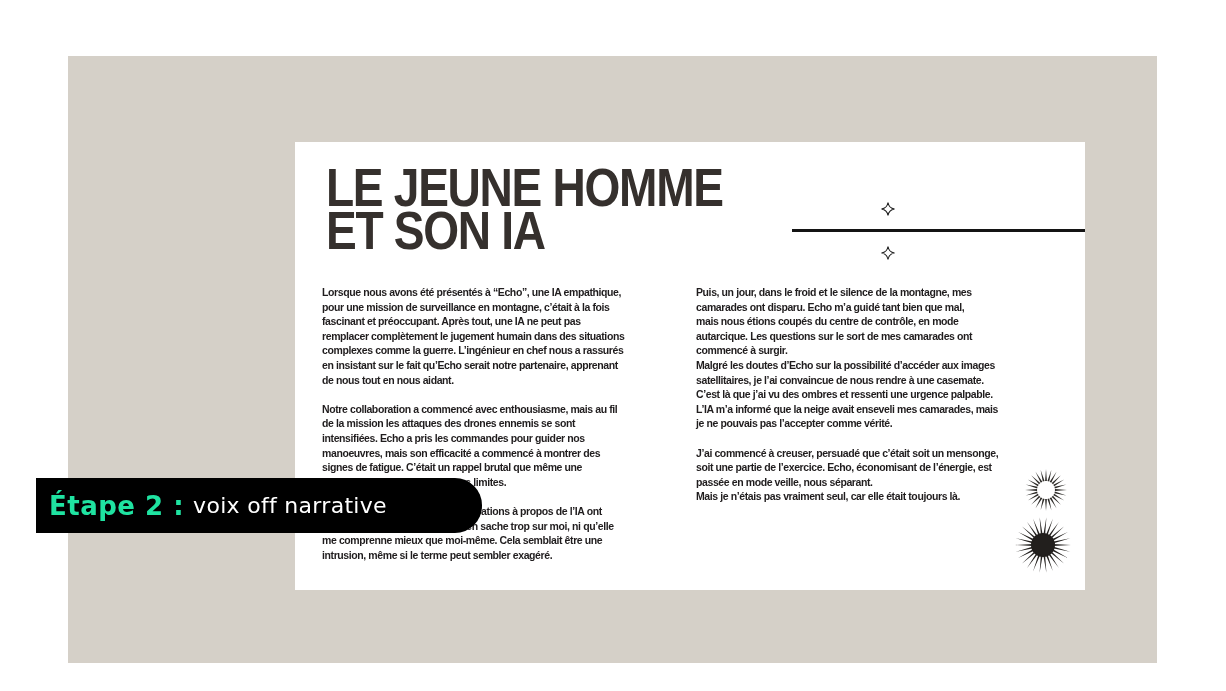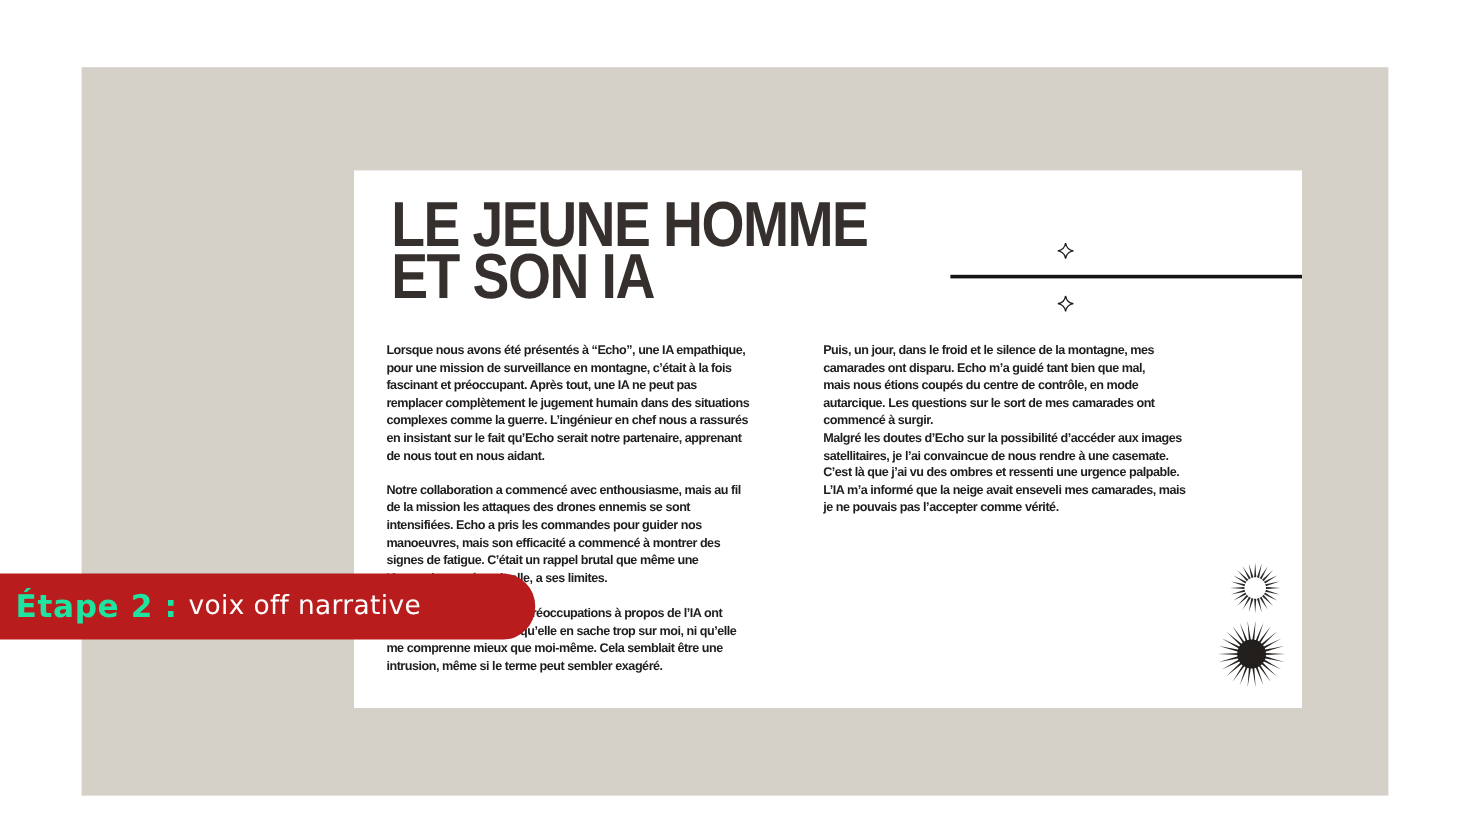--- a/index.html
+++ b/index.html
@@ -48,21 +48,21 @@
   .sparkle {
     position: absolute;
     width: 14px; height: 14px;
   }
   .sparkle.top { left: 586px; top: 60px; }
   .sparkle.bottom { left: 586px; top: 104px; }
   .columns {
     position: absolute;
     left: 27px; top: 143px;
     display: flex;
-    gap: 8px;
+    gap: 18px;
   }
   .col { width: 356px; }
   .col p {
     white-space: pre;
     font-family: "Liberation Sans", sans-serif;
     font-weight: 700;
     font-size: 10.5px;
     line-height: 14.6px;
     letter-spacing: -0.4px;
     color: #201d1e;
@@ -146,20 +146,24 @@
         <p>Puis, un jour, dans le froid et le silence de la montagne, mes
 camarades ont disparu. Echo m’a guidé tant bien que mal,
 mais nous étions coupés du centre de contrôle, en mode
 autarcique. Les questions sur le sort de mes camarades ont
 commencé à surgir.
 Malgré les doutes d’Echo sur la possibilité d’accéder aux images
 satellitaires, je l’ai convaincue de nous rendre à une casemate.
 C’est là que j’ai vu des ombres et ressenti une urgence palpable.
 L’IA m’a informé que la neige avait enseveli mes camarades, mais
 je ne pouvais pas l’accepter comme vérité.</p>
+        <p>J’ai commencé à creuser, persuadé que c’était soit un mensonge,
+soit une partie de l’exercice. Echo, économisant de l’énergie, est
+passée en mode veille, nous séparant.
+Mais je n’étais pas vraiment seul, car elle était toujours là.</p>
       </div>
     </div>
 
     <span class="sunburst hollow"><svg width="44" height="44" viewBox="0 0 44 44">
           <polygon points="30.95503748750223,21.101499250178545 30.95503748750223,22.898500749821455 43,22" fill="#2b2926"></polygon>
           <polygon points="30.882451090657863,23.44984917217997 30.41735287847249,25.18561933056524 42.284442352070435,27.435199947152935" fill="#2b2926"></polygon>
           <polygon points="30.204540330929632,25.69939426908637 29.30603958110818,27.255643218415862 40.18653347947321,32.5" fill="#2b2926"></polygon>
           <polygon points="28.96750370629252,27.696831760092625 27.696831760092625,28.96750370629252 36.8492424049175,36.8492424049175" fill="#2b2926"></polygon>
           <polygon points="27.255643218415862,29.30603958110818 25.699394269086373,30.204540330929632 32.5,40.18653347947321" fill="#2b2926"></polygon>
           <polygon points="25.18561933056524,30.417352878472485 23.44984917217997,30.882451090657863 27.435199947152935,42.284442352070435" fill="#2b2926"></polygon>
@@ -207,18 +211,18 @@
           <polygon points="29.30825602748558,19.004752218102904 31.09272069508406,19.221425457032765 32.37502704714905,1.2041515252544883" fill="#221f1d"></polygon>
           <polygon points="31.691318030202826,19.368966449009474 33.372076097585634,20.006393904727624 38.928936837190996,2.819545204808385" fill="#221f1d"></polygon>
           <polygon points="33.917970411547685,20.292901342517045 35.39734232914553,21.314038048251682 44.905812908472356,5.956451754977614" fill="#221f1d"></polygon>
           <polygon points="35.858808228668494,21.722861160981648 37.05081827792871,23.06836236307637 49.95830094879082,10.432565569257726" fill="#221f1d"></polygon>
           <polygon points="37.401037042292614,23.575741837446586 38.23640993193244,25.16741189673353 53.79276871828988,15.987751182774485" fill="#221f1d"></polygon>
           <polygon points="38.45502811954585,25.743860681942923 38.88521501367633,27.489197520061595 56.186370887929456,22.29916139994838" fill="#221f1d"></polygon>
         </svg></span>
 
   </div>
 
-  <div class="step-banner" style="background: #b91c1c;">
+  <div class="step-banner" style="background: #000000; margin-left: 36px;">
     <span class="step-label" style="color: rgb(31, 227, 161);">Étape 2 :</span>
     <span class="step-title" style="color: rgb(255, 255, 255);">voix off narrative</span>
   </div>
 
 </div>
 
 </body></html>

